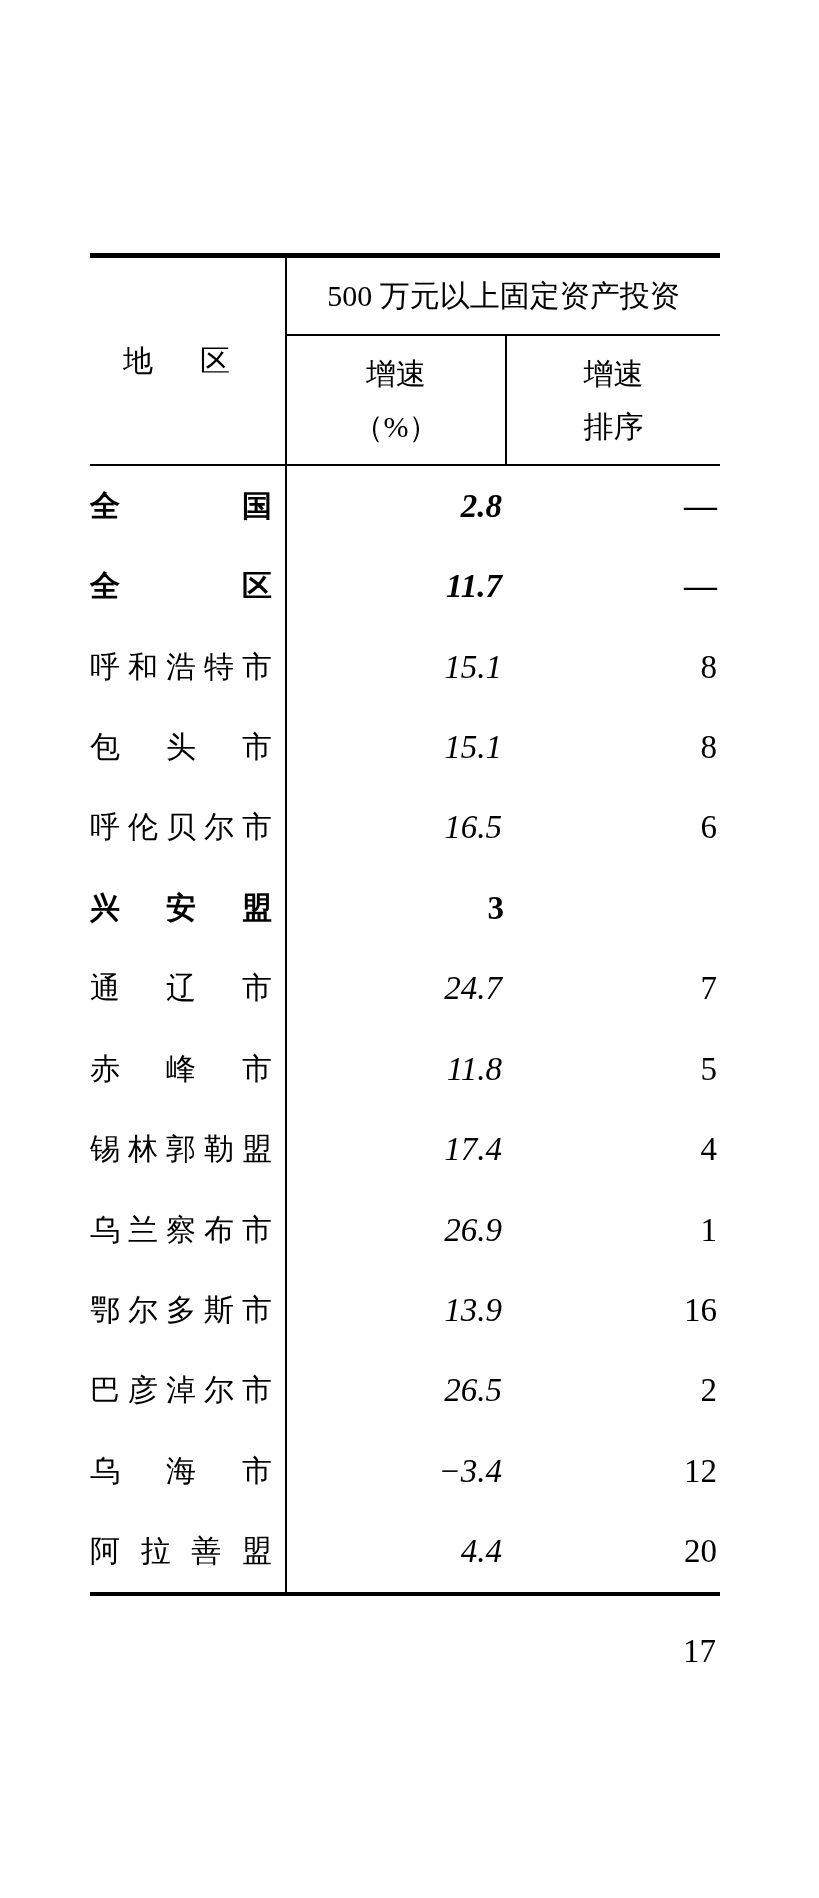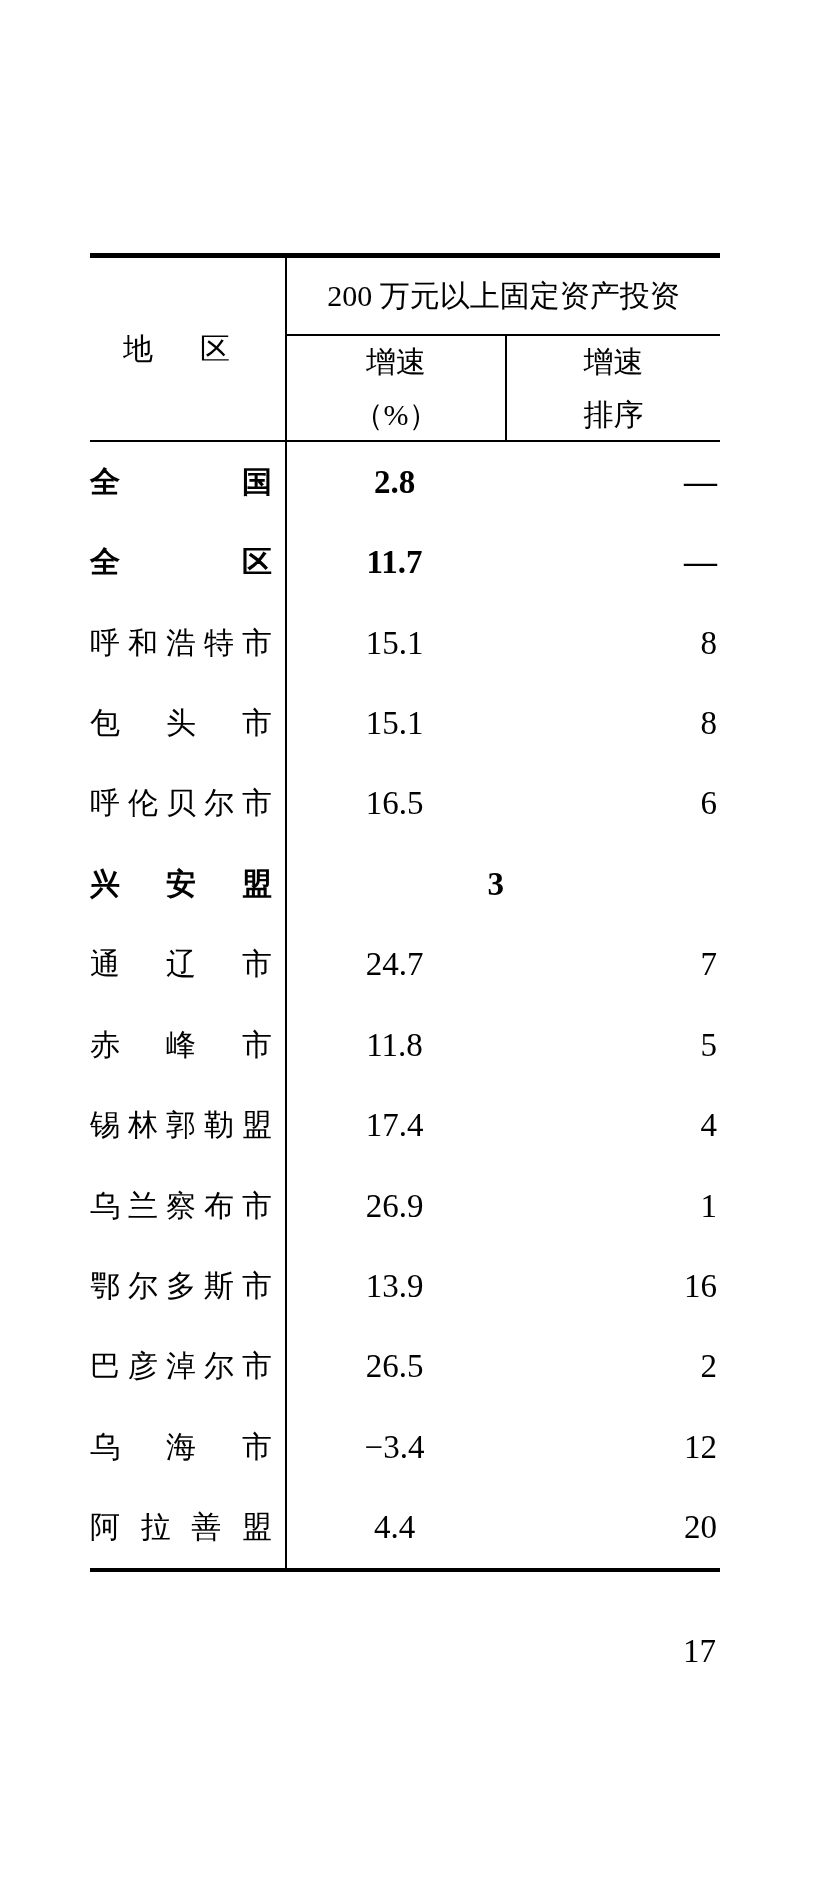--- a/index.html
+++ b/index.html
@@ -35,21 +35,21 @@
   }
   .th-title {
     height: 76px;
     border-bottom: 2px solid #000;
     display: flex; align-items: center; justify-content: center;
     font-size: 30px;
     white-space: pre;
   }
   .th-sub { display: grid; grid-template-columns: 220px 213px; }
   .th-growth, .th-rank {
-    height: 104px;
+    height: 128px;
     display: flex; flex-direction: column;
     align-items: center; justify-content: center;
     font-size: 30px; line-height: 53px;
   }
   .th-growth { border-right: 2px solid #000; }
   .tbody { }
   .trow {
     display: grid;
     grid-template-columns: 197px 220px 213px;
     height: 80.43px;
@@ -60,21 +60,21 @@
   .cell.region {
     align-self: stretch;
     border-right: 2px solid #000;
     display: flex; align-items: center;
   }
   .region-chars {
     display: flex; justify-content: space-between;
     width: 182px;
     font-size: 30px;
   }
-  .cell.growth { text-align: center; padding-right: 5px; }
+  .cell.growth { text-align: right; padding-right: 5px; font-style: italic; }
   .cell.rank   { text-align: right; padding-right: 3px; }
   .page-number {
     position: absolute;
     top: 1610px; right: 103px;
     font-size: 33px;
     line-height: 34px;
     margin-top: 24px;
   }
 </style>
 </head>
@@ -82,21 +82,21 @@
 
 <div class="doc-table">
   <div class="thead">
     <div class="th-region">
       <span class="region-header-chars">
           <span>地</span>
           <span>区</span>
         </span>
     </div>
     <div class="th-right">
-      <div class="th-title">200 万元以上固定资产投资</div>
+      <div class="th-title">500 万元以上固定资产投资</div>
       <div class="th-sub">
         <div class="th-growth">
           <span>增速</span>
           <span>（%）</span>
         </div>
         <div class="th-rank">
           <span>增速</span>
           <span>排序</span>
         </div>
       </div>

